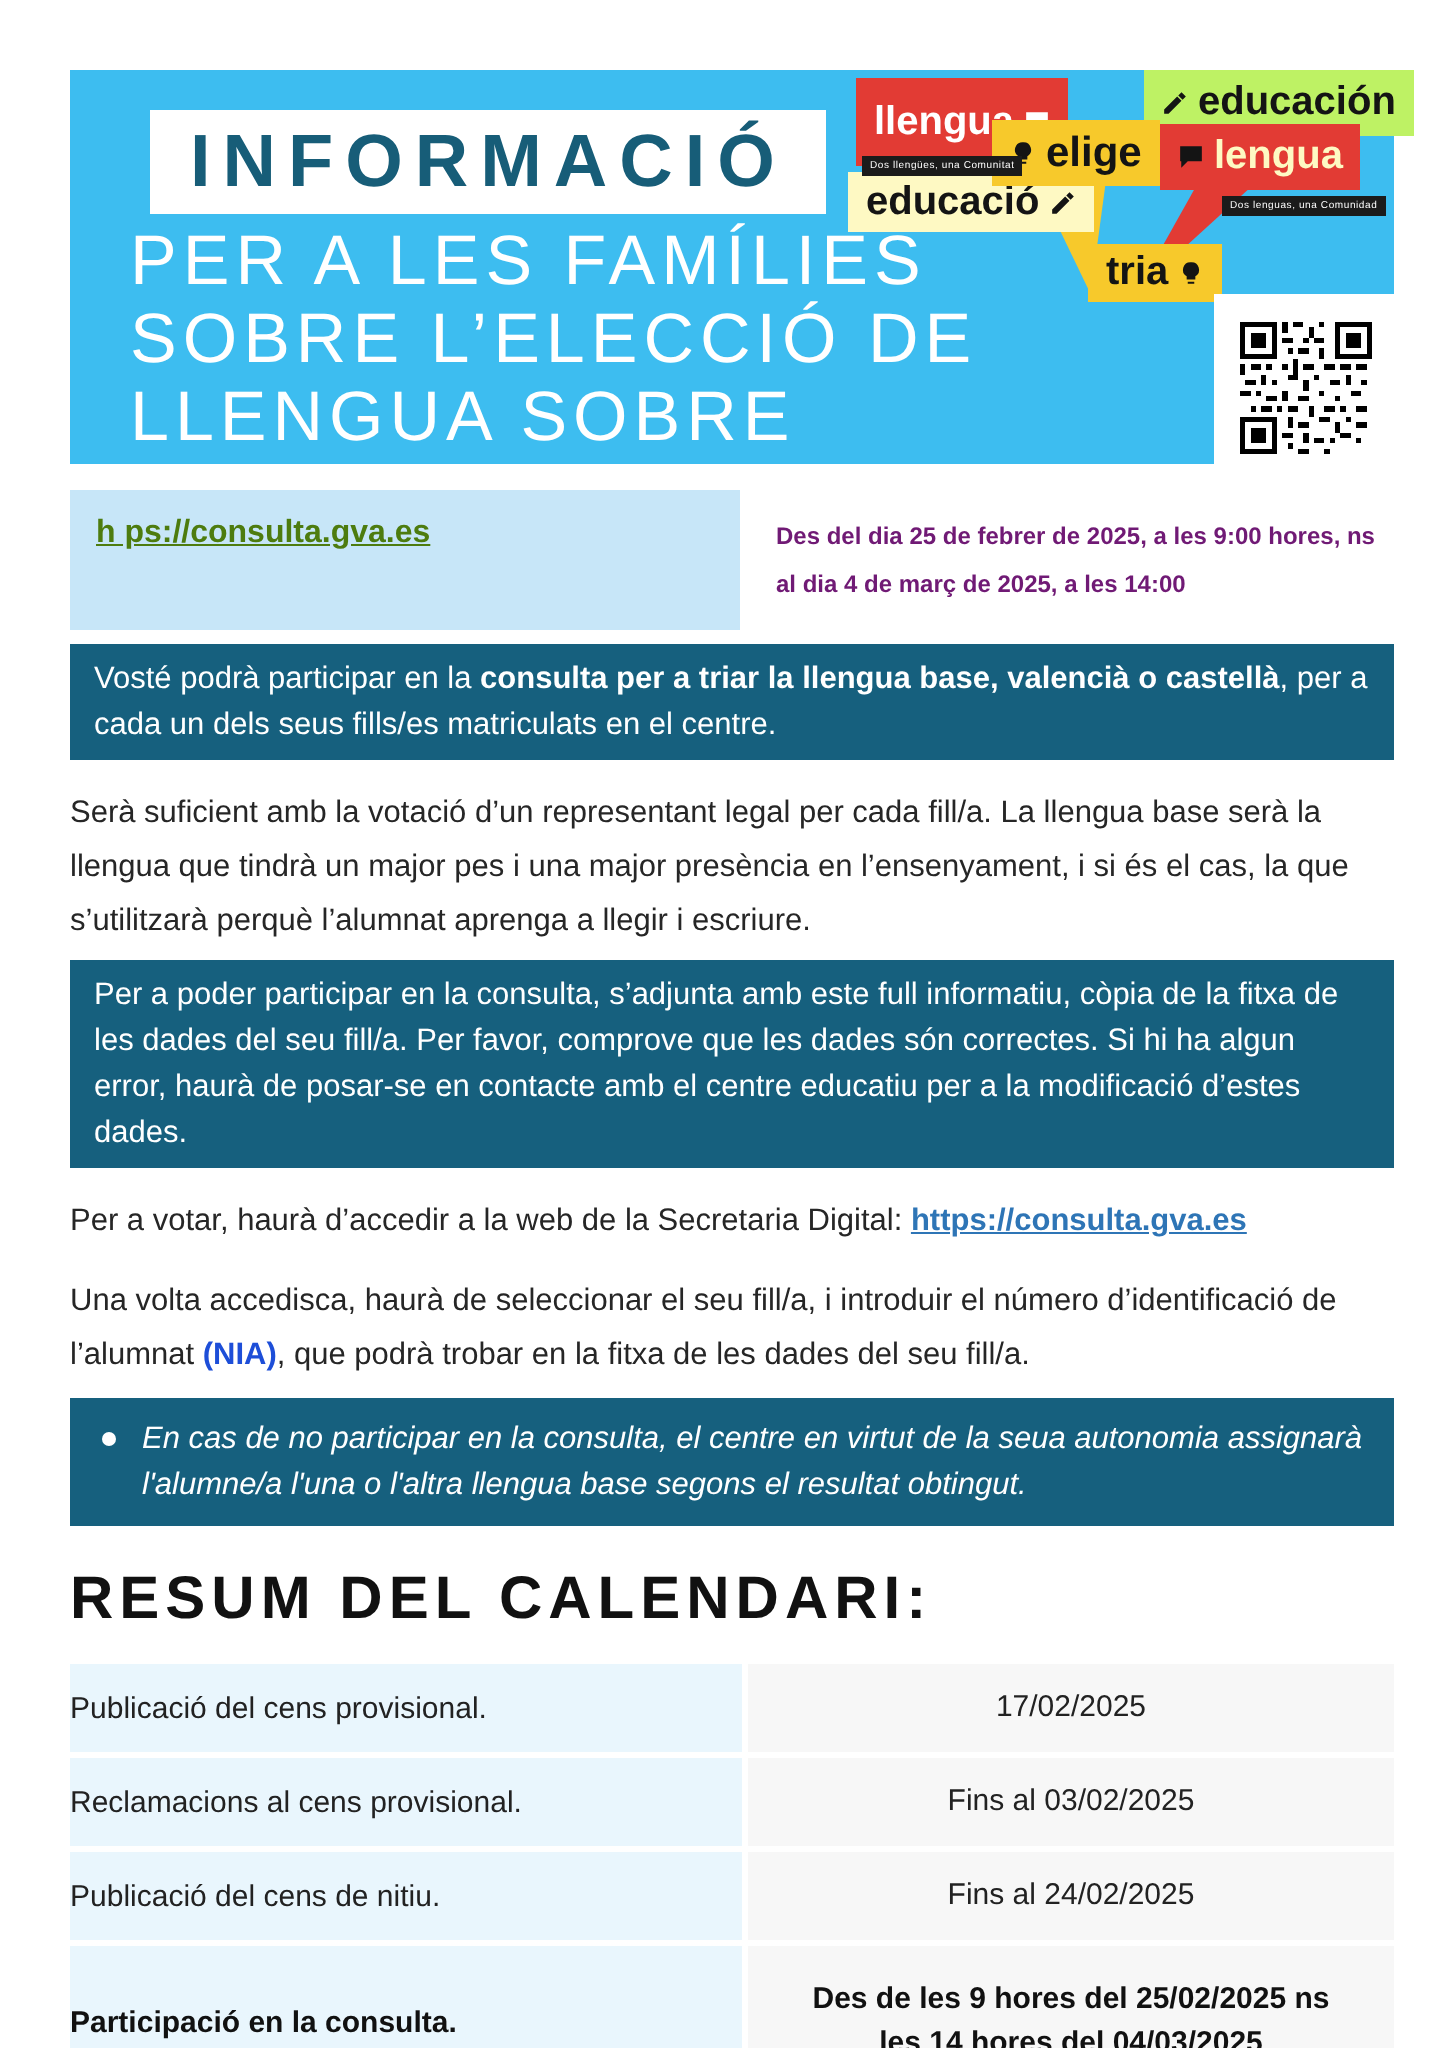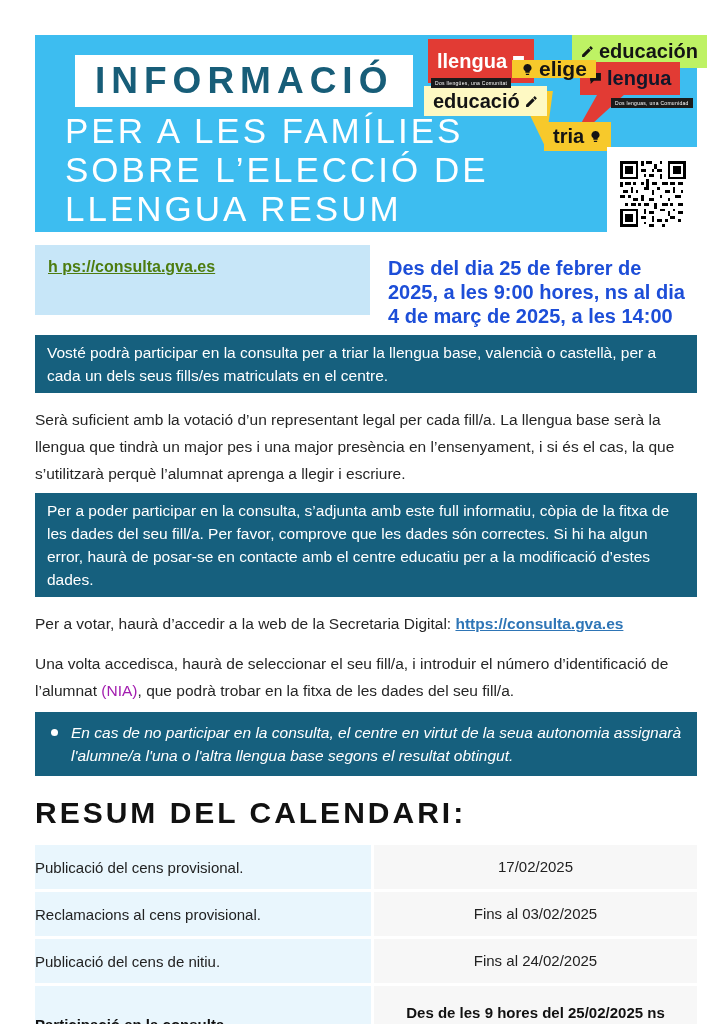--- a/index.html
+++ b/index.html
@@ -13,52 +13,52 @@
               font-size:37px;font-weight:bold;letter-spacing:6px;color:#175d78;}
   .hero-lines{position:absolute;left:30px;top:76px;color:#fff;font-size:35px;
               letter-spacing:3px;line-height:39px;white-space:nowrap;}
   
   .logos{position:absolute;left:393px;top:0;width:270px;height:150px;}
   .tag{position:absolute;display:flex;align-items:center;gap:5px;font-weight:bold;
        padding:1px 9px;box-sizing:border-box;white-space:nowrap;}
   .tag svg{flex:none;}
   .tag-llengua{left:0;top:4px;height:44px;background:#e23b34;color:#fff;font-size:20px;z-index:2;}
   .tag-educacion{left:128px;top:0;height:33px;background:#bef264;color:#141414;font-size:20px;z-index:1;margin-left:16px;}
-  .tag-elige{left:84px;top:25px;height:18px;background:#f7c92b;color:#141414;font-size:21px;z-index:3;}
-  .tag-lengua{left:152px;top:27px;height:33px;background:#e23b34;color:#0f172a;font-size:20px;z-index:2;}
+  .tag-elige{left:68px;top:25px;height:33px;background:#f7c92b;color:#141414;font-size:21px;z-index:3;}
+  .tag-lengua{left:152px;top:27px;height:33px;background:#e23b34;color:#fef9c3;font-size:20px;z-index:2;}
   .tag-educacio{left:-4px;top:51px;height:30px;background:#fef9c3;color:#141414;font-size:20px;z-index:2;}
   .tag-tria{left:116px;top:87px;height:29px;background:#f7c92b;color:#141414;font-size:20px;z-index:5;}
   .tagline{position:absolute;background:#1b1b1b;color:#fff;font-size:5px;line-height:6px;
            padding:2px 4px;letter-spacing:.3px;white-space:nowrap;z-index:4;}
   .tagline-1{left:3px;top:43px;}
   .tagline-2{left:183px;top:63px;}
   .tail{position:absolute;}
   .tail-yellow{left:86px;top:56px;width:54px;height:56px;background:#f7c92b;
                clip-path:polygon(8% 0,72% 0,58% 100%);z-index:1;}
   .tail-red{left:136px;top:58px;width:62px;height:52px;background:#e23b34;
             clip-path:polygon(55% 0,100% 0,8% 100%);z-index:1;}
   
   .qr-box{position:absolute;left:572px;top:112px;width:92px;height:94px;background:#fff;
           display:flex;align-items:center;justify-content:center;z-index:6;}
 
   
   .info-row{display:flex;margin-top:13px;}
   .url-box{width:335px;height:70px;background:#c7e6f8;box-sizing:border-box;padding:13px 0 0 13px;}
   .url-box a{color:#4d7c0f;font-weight:bold;font-size:16px;text-decoration:underline;}
   .dates{flex:1;box-sizing:border-box;padding:11px 2px 0 18px;font-weight:bold;
-         font-size:20px;line-height:24px;color:#1d4ed8;}
+         font-size:12px;line-height:24px;color:#701a75;}
 
   
   .banner{background:#16607e;color:#fff;font-size:15.5px;line-height:23px;
           padding:6px 12px;box-sizing:border-box;}
-  .banner b{font-weight:normal;}
+  .banner b{font-weight:bold;}
   .mt7{margin-top:7px;}.mt6{margin-top:6px;}.mt8{margin-top:8px;font-style:italic;}
   .para{font-size:15.5px;line-height:27px;color:#262626;margin:13px 0 0 0;}
   .para a{color:#2e75b6;font-weight:bold;text-decoration:underline;}
-  .para b{font-weight:normal;color:#a21caf;}
+  .para b{font-weight:bold;color:#1d4ed8;}
   .banner-bullet{display:flex;align-items:flex-start;padding:9px 14px 9px 0;}
   .dot{width:7px;height:7px;border-radius:50%;background:#fff;margin:8px 13px 0 16px;flex:none;}
 
   
   .cal-title{font-size:30px;font-weight:bold;letter-spacing:3px;color:#111;margin:20px 0 0 0;}
   .calendar{margin-top:15px;display:grid;grid-template-columns:336px 1fr;
             grid-template-rows:44px 44px 44px 76px;gap:3px;font-size:15px;color:#222;}
   .cal-label{background:#e9f6fd;display:flex;align-items:center;padding-left:0;}
   .cal-value{background:#f7f7f7;display:flex;align-items:center;justify-content:center;
              text-align:center;line-height:22px;padding:0 26px;}
@@ -70,21 +70,21 @@
 <div class="page">
   <div class="content">
 
     <header class="hero">
       <div class="hero-badge">
         <span>INFORMACIÓ</span>
       </div>
       <div class="hero-lines">
         <div>PER A LES FAMÍLIES</div>
         <div>SOBRE L’ELECCIÓ DE</div>
-        <div>LLENGUA RESUM</div>
+        <div>LLENGUA SOBRE</div>
       </div>
 
       <div class="logos">
         <div class="tag tag-llengua">
           <span>llengua</span>
           <svg width="13" height="13" viewBox="0 0 24 24" fill="#fff">
               <path d="M2 2h20v14H9l-6 6v-6H2z"></path>
             </svg>
         </div>
         <div class="tagline tagline-1">Dos llengües, una Comunitat</div>

